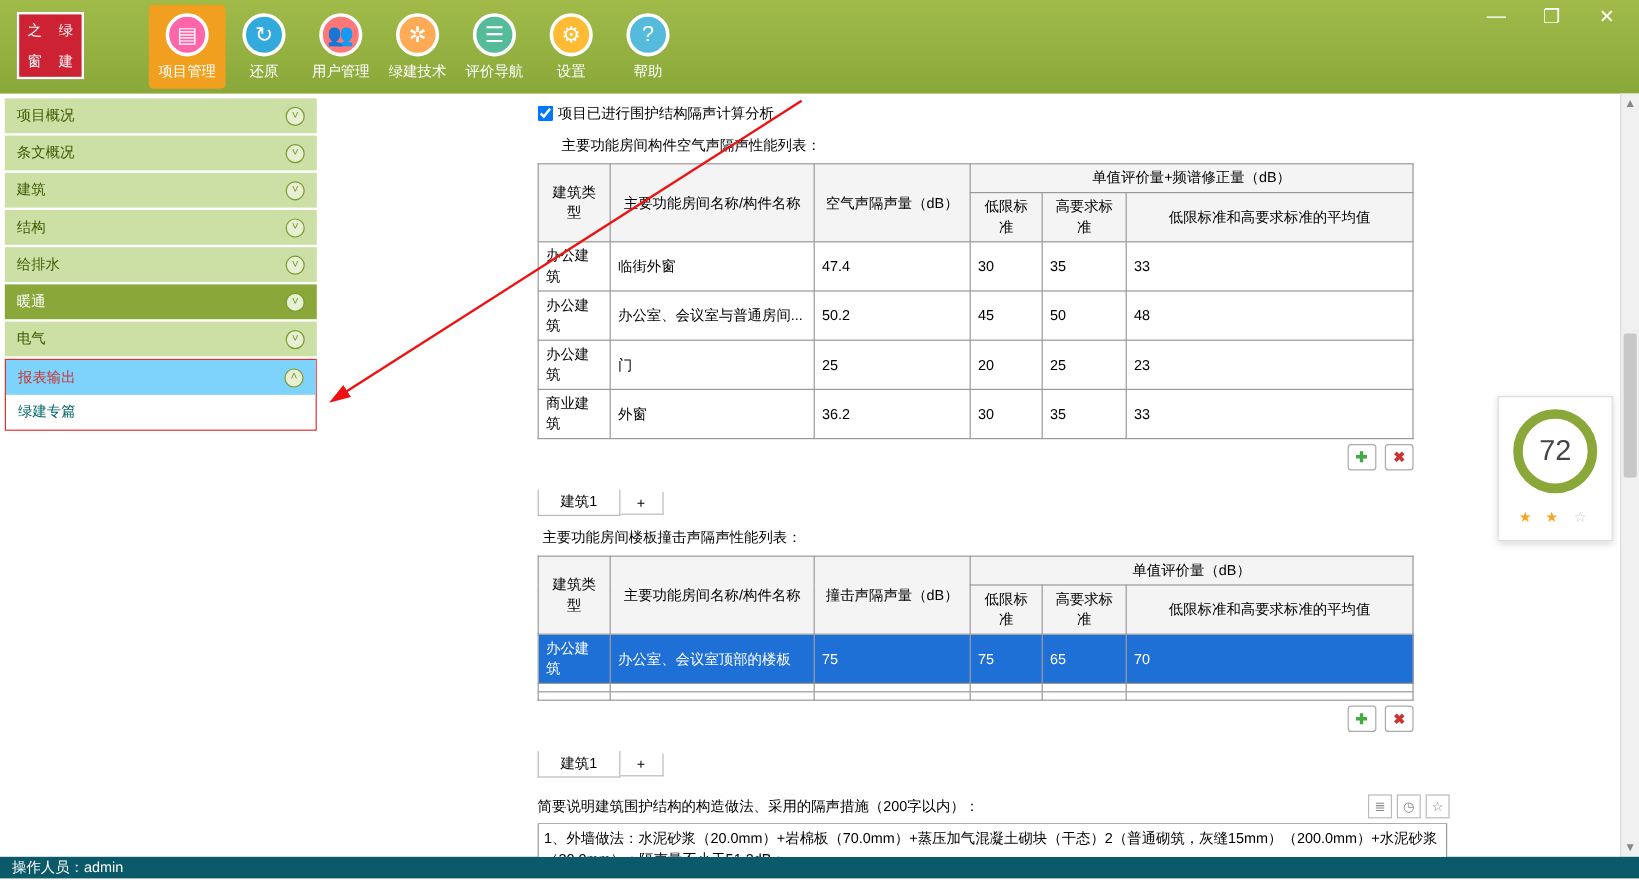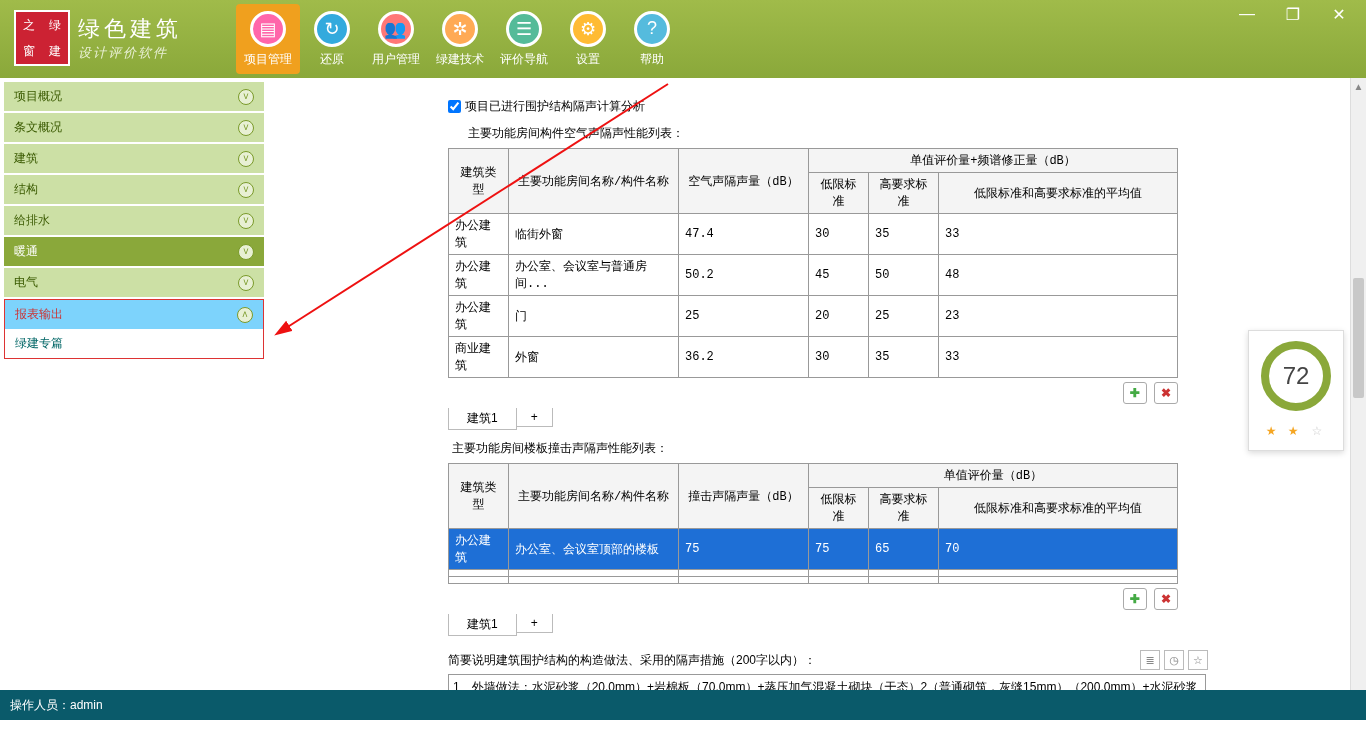--- a/index.html
+++ b/index.html
@@ -23,75 +23,71 @@
 
 .main { display:flex; height: calc(736px - 78px - 22px); }
 .sidebar { width: 268px; background:#fff; padding:4px; }
 .accordion-item { background:#cce0a5; color:#3a5a00; padding:6px 10px; margin-bottom:2px; display:flex; justify-content:space-between; align-items:center; cursor:pointer; position:relative;}
 .accordion-item.sel { background:#8aa83a; color:#fff; }
 .accordion-item .chev { width:16px;height:16px;border-radius:50%;border:1px solid #7a9a2a; display:flex;align-items:center;justify-content:center;font-size:10px;color:#7a9a2a;background:#e8f0d4;}
 .sub-panel { border:1px solid #d33; background:#fff; }
 .sub-panel .hdr { background:#e8f0d4; color:#7a4; padding:6px 10px; display:flex; justify-content:space-between; align-items:center;}
 .sub-panel a { display:block; padding:6px 10px; color:#066; text-decoration:none; cursor:pointer;}
 
-.content { flex:1; position:relative; padding: 16px 20px 0 180px; overflow:hidden;}
+.content { flex:1; position:relative; padding: 4px 20px 0 180px; overflow:hidden;}
 .checkbox-line { margin:4px 0; display:flex; align-items:center; gap:4px;}
 .checkbox-line input{width:13px;height:13px;}
 .section-title { margin:10px 0 6px 20px; }
 table.data { border-collapse:collapse; width: 730px; margin-left:0; }
-table.data th, table.data td { border:1px solid #999; padding:3px 6px; text-align:left; font-weight:normal; background:#fff;font-family:Liberation Mono, monospace;}
+table.data th, table.data td { border:1px solid #999; padding:3px 6px; text-align:left; font-weight:normal; background:#fff;}
 table.data th { background:#f4f4f4; text-align:center;}
 table.data tr.selected td { background:#1e6fd6; color:#fff; }
 .table-wrap{position:relative; margin-left:0;}
 .table-actions { text-align:right; margin:4px 0 2px 0; width:730px;}
 .btn-sm { display:inline-flex; width:24px; height:22px; border:1px solid #aaa; align-items:center; justify-content:center; border-radius:3px; cursor:pointer; margin-left:4px;}
 .btn-sm.add{ color:#4a4; font-weight:bold;}
 .btn-sm.del{ color:#c33; font-weight:bold;}
-.tabstrip { display:flex; align-items:flex-start; gap:0; margin-top:4px;}
+.tabstrip { display:flex; align-items:center; gap:0; margin-top:16px;}
 .tabstrip .tab { border:1px solid #bbb; border-top:none; padding:2px 18px; background:#fff; cursor:pointer;}
 .tabstrip .plus { border:1px solid #bbb; border-top:none; border-left:none; padding:2px 14px; cursor:pointer;}
 
 .desc-row{ margin:14px 0 4px 0; display:flex; justify-content:space-between; align-items:center; width:760px;}
 .desc-icons{ display:flex; gap:4px;}
 .desc-icons .ic{ width:20px;height:20px;border:1px solid #bbb; display:flex;align-items:center;justify-content:center;color:#888; cursor:pointer; font-size:11px;}
 textarea.desc { width:758px; height:60px; border:1px solid #999; padding:4px; resize:none; font-size:12px; overflow:auto;}
 
 
 .score-widget { position:absolute; right:22px; top:330px; width:96px; background:#fff; border:1px solid #ddd; padding:10px 1px; text-align:center; box-shadow:0 2px 6px rgba(0,0,0,0.15);}
 .score-circle { width:70px; height:70px; border-radius:50%; border:8px solid #8aa83a; display:flex; align-items:center; justify-content:center; font-size:24px; color:#444; margin:0 auto;}
 .stars { margin-top:8px; font-size:18px; color:#f5a623; letter-spacing:4px;}
 .stars .empty{ color:#ccc;}
 
 
 .arrow-svg{ position:absolute; left:268px; top:78px; pointer-events:none; }
 
 
-.status{ position:absolute; bottom:16px; left:0; right:0; height:30px; background:#0a5a6a; color:#fff; display:flex; align-items:center; padding:0 10px; font-size:11px;}
+.status{ position:absolute; bottom:4px; left:0; right:0; height:18px; background:#0a5a6a; color:#fff; display:flex; align-items:center; padding:0 10px; font-size:11px;}
 
 .vscroll{ position:absolute; right:0; top:78px; bottom:22px; width:16px; background:#f0f0f0; border-left:1px solid #ddd;}
 .vscroll .thumb{ position:absolute; left:2px; right:2px; top:200px; height:120px; background:#c8c8c8; border-radius:2px;}
 .vscroll .arr{ position:absolute; left:0; right:0; height:16px; display:flex; align-items:center; justify-content:center; color:#888; font-size:10px;}
 .vscroll .arr.up{top:0;} .vscroll .arr.dn{bottom:0;}
 
 .ico-c1{background:#f6a;} .ico-c2{background:#3ad;} .ico-c3{background:#f77;} .ico-c4{background:#fa5;} .ico-c5{background:#5b9;} .ico-c6{background:#fb3;} .ico-c7{background:#5bd;}
 </style>
 </head>
 <body>
 
 <div class="titlebar">
   <div class="logo-block">
     <div class="logo-icon">
       <span>之</span>
         <span>绿</span>
       <span>窗</span>
         <span>建</span>
-    </div>
-    <div class="logo-text" style="margin-left:8px">
-      <div class="t1">绿色建筑</div>
-      <div class="t2">设计评价软件</div>
     </div>
   </div>
   <div class="toolbar" id="toolbar">
       <div class="tbtn active">
         <div class="ico ico-c1">▤</div>
         <div class="lbl">项目管理</div>
       </div>
       <div class="tbtn">
         <div class="ico ico-c2">↻</div>
         <div class="lbl">还原</div>

